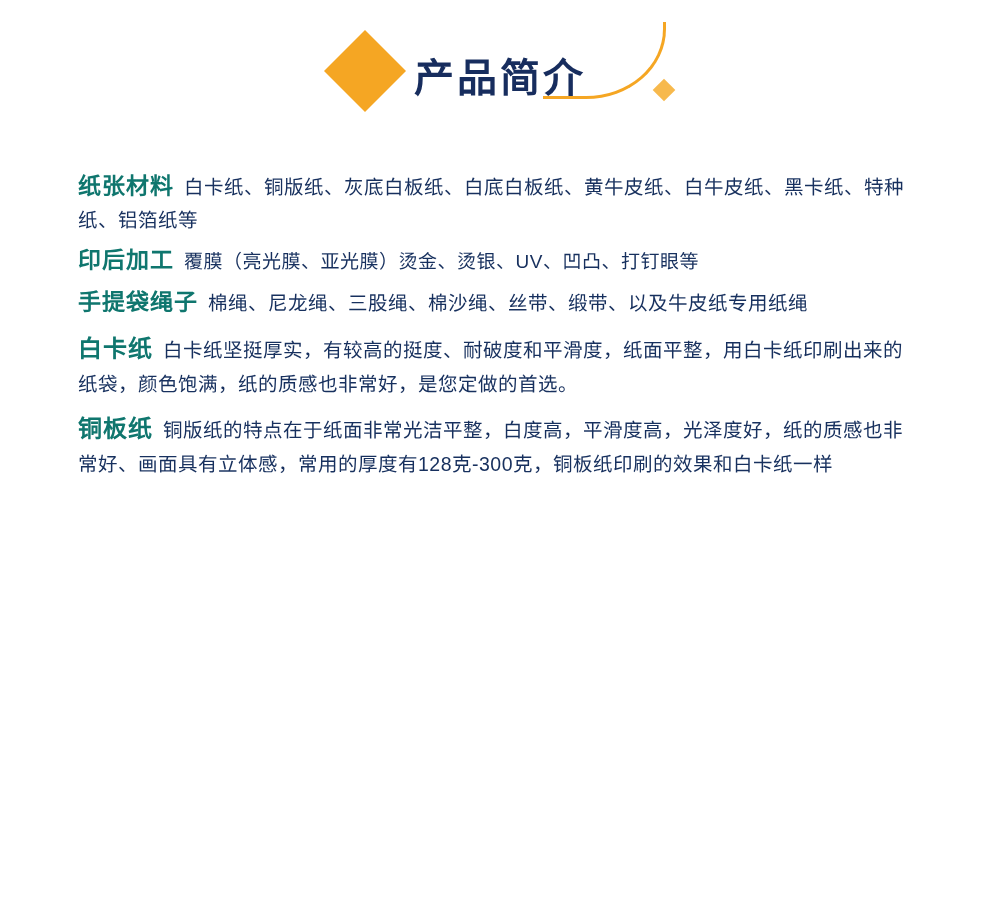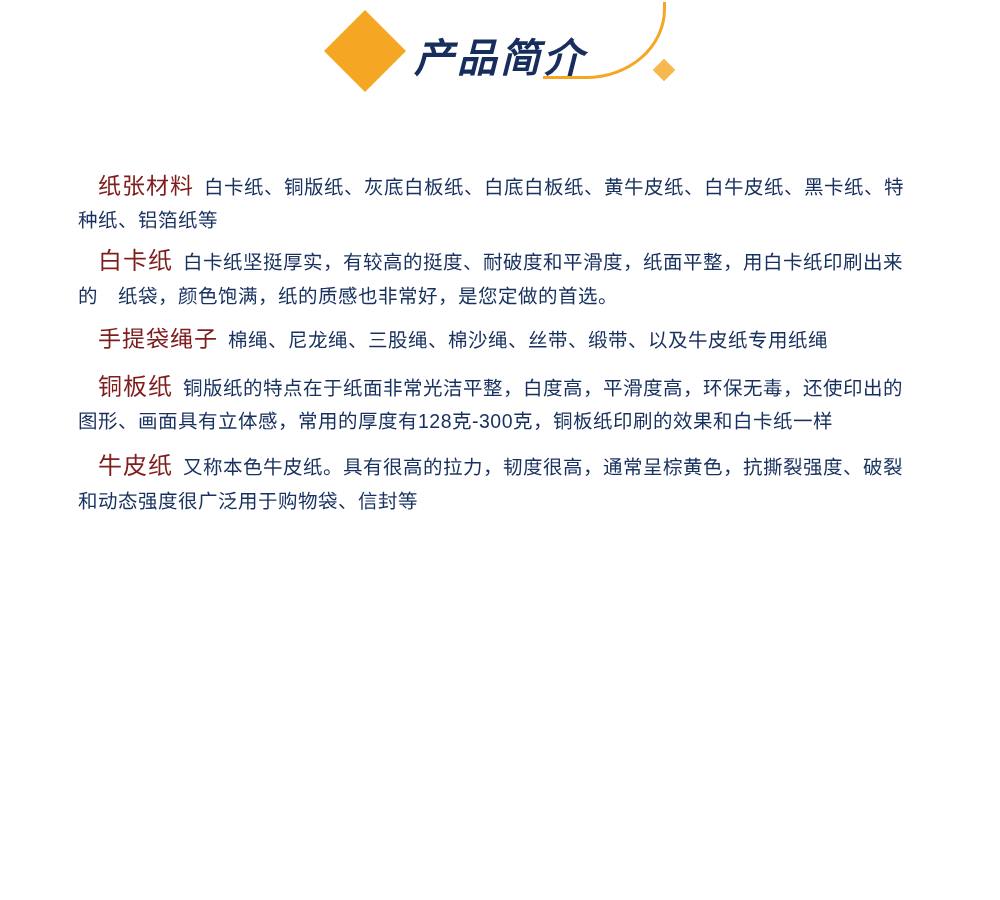--- a/index.html
+++ b/index.html
@@ -13,23 +13,22 @@
     font-family: "Liberation Sans", "DejaVu Sans", sans-serif;
     color: #1a2a4a;
     overflow: hidden;
   }
 
   
   .header {
     position: relative;
     height: 150px;
     display: flex;
-    align-items: flex-start;
+    align-items: center;
     justify-content: center;
-    font-style: italic;
   }
   .header-inner {
     position: relative;
     display: flex;
     align-items: center;
     justify-content: center;
     width: 360px;
     height: 110px;
   }
   .diamond-big {
@@ -81,27 +80,26 @@
     margin-bottom: 9px;
     line-height: 1.62;
     font-size: 19.5px;
     color: #17305e;
     text-align: left;
   }
   .entry.tight {
     margin-bottom: 5px;
   }
   .label {
-    color: #7f1d1d;
-    font-weight: normal;
+    color: #0f766e;
+    font-weight: bold;
     font-size: 23px;
     margin-right: 10px;
     letter-spacing: 1px;
     white-space: nowrap;
-    margin-left: 20px;
   }
   .label.lg {
     font-size: 24px;
   }
   .text {
     font-size: 19.5px;
     color: #17305e;
     letter-spacing: 0.5px;
   }
   .entry.thickness .text,
@@ -121,32 +119,32 @@
   </div>
 </div>
 
 <div class="content">
 
   <div class="entry tight">
     <span class="label">纸张材料</span><span class="text">白卡纸、铜版纸、灰底白板纸、白底白板纸、黄牛皮纸、白牛皮纸、黑卡纸、特种纸、铝箔纸等</span>
   </div>
 
 
-
-  <div class="entry">
-    <span class="label lg">白卡纸</span><span class="text">白卡纸坚挺厚实，有较高的挺度、耐破度和平滑度，纸面平整，用白卡纸印刷出来的　纸袋，颜色饱满，纸的质感也非常好，是您定做的首选。</span>
+  <div class="entry tight postproc">
+    <span class="label">印后加工</span><span class="text">覆膜（亮光膜、亚光膜）烫金、烫银、UV、凹凸、打钉眼等</span>
   </div>
 
   <div class="entry">
     <span class="label">手提袋绳子</span><span class="text">棉绳、尼龙绳、三股绳、棉沙绳、丝带、缎带、以及牛皮纸专用纸绳</span>
   </div>
 
   <div class="entry">
-    <span class="label lg">铜板纸</span><span class="text">铜版纸的特点在于纸面非常光洁平整，白度高，平滑度高，环保无毒，还使印出的图形、画面具有立体感，常用的厚度有128克-300克，铜板纸印刷的效果和白卡纸一样</span>
+    <span class="label lg">白卡纸</span><span class="text">白卡纸坚挺厚实，有较高的挺度、耐破度和平滑度，纸面平整，用白卡纸印刷出来的　纸袋，颜色饱满，纸的质感也非常好，是您定做的首选。</span>
+  </div>
+
+  <div class="entry">
+    <span class="label lg">铜板纸</span><span class="text">铜版纸的特点在于纸面非常光洁平整，白度高，平滑度高，光泽度好，纸的质感也非常好、画面具有立体感，常用的厚度有128克-300克，铜板纸印刷的效果和白卡纸一样</span>
   </div>
 
 
-  <div class="entry">
-    <span class="label lg">牛皮纸</span><span class="text">又称本色牛皮纸。具有很高的拉力，韧度很高，通常呈棕黄色，抗撕裂强度、破裂和动态强度很广泛用于购物袋、信封等</span>
-  </div>
 
 
 </div>
 
 </body></html>

